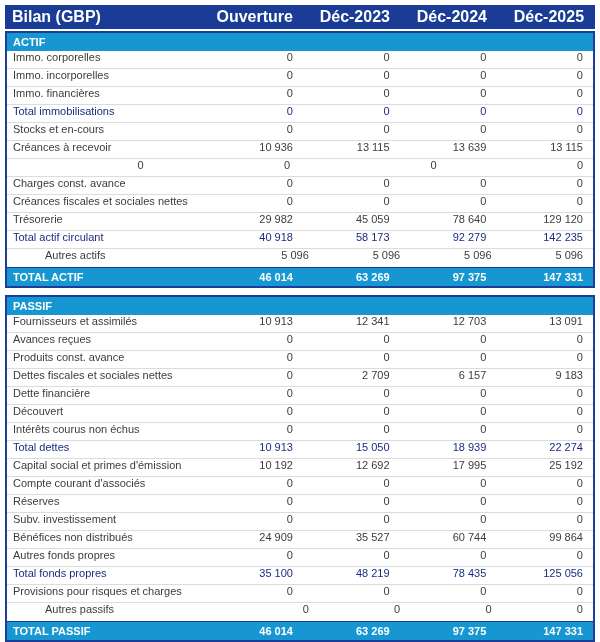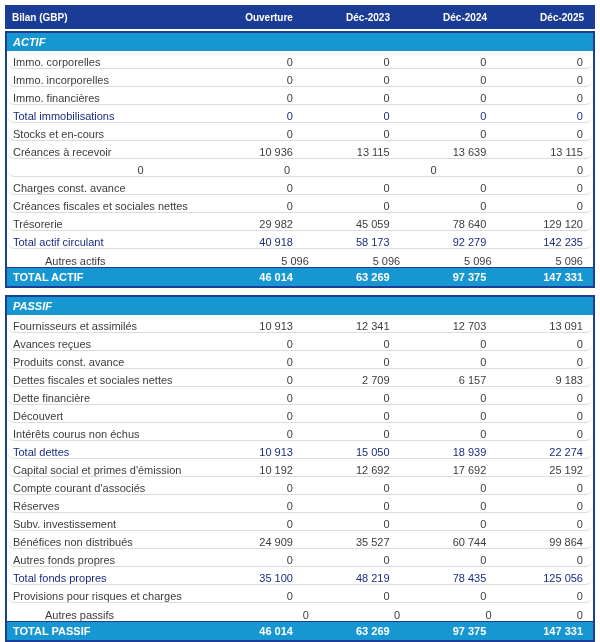--- a/index.html
+++ b/index.html
@@ -13,21 +13,21 @@
 
   
   .hdr {
     display: flex;
     align-items: center;
     height: 24px;
     background: #1a3c96;
     border: 1px solid #1a3c96;
     color: #ffffff;
     font-weight: bold;
-    font-size: 10px;
+    font-size: 16px;
     margin-bottom: 2px;
   }
 
   
   .cell.label { flex: 0 0 34%; padding-left: 6px; text-align: left; white-space: nowrap; overflow: hidden; }
   .cell.num   { flex: 1; text-align: right; padding-right: 10px; white-space: nowrap; }
 
   
   .tbl {
     border: 2px solid #1c3e99;
@@ -38,32 +38,30 @@
 
   .secbar {
     display: flex;
     align-items: center;
     height: 18px;
     background: #1797d2;
     color: #ffffff;
     font-weight: bold;
     font-size: 11px;
     padding-left: 6px;
-    font-style: italic;
   }
 
   .row {
     display: flex;
-    align-items: flex-end;
+    align-items: flex-start;
     height: 18px;
     font-size: 11px;
     color: #3c3c3c;
     border-bottom: 1px solid #dcdcdc;
     background: #ffffff;
-    border-radius: 8px;
   }
   .rows .row:last-child { border-bottom: none; margin-left: 32px; }
   .row.row-bold {
     font-weight: normal;
     color: #1b2d80;
   }
 
   .totalrow {
     display: flex;
     align-items: center;
@@ -241,21 +239,21 @@
           <div class="cell label">Total dettes</div>
           <div class="cell num">10 913</div>
           <div class="cell num">15 050</div>
           <div class="cell num">18 939</div>
           <div class="cell num">22 274</div>
         </div>
         <div class="row">
           <div class="cell label">Capital social et primes d'émission</div>
           <div class="cell num">10 192</div>
           <div class="cell num">12 692</div>
-          <div class="cell num">17 692</div>
+          <div class="cell num">17 995</div>
           <div class="cell num">25 192</div>
         </div>
         <div class="row">
           <div class="cell label">Compte courant d'associés</div>
           <div class="cell num">0</div>
           <div class="cell num">0</div>
           <div class="cell num">0</div>
           <div class="cell num">0</div>
         </div>
         <div class="row">

